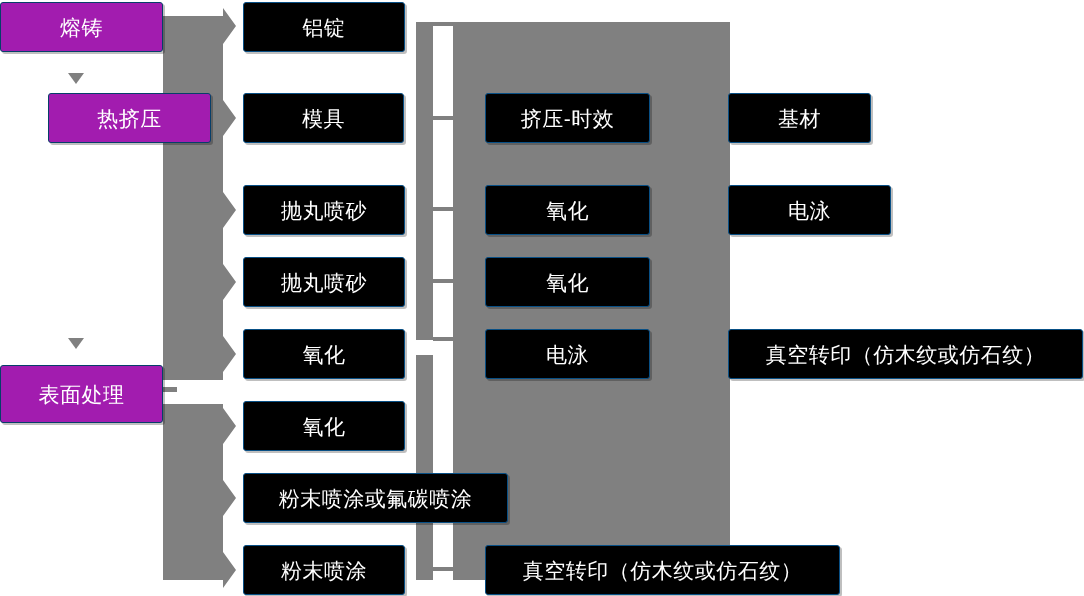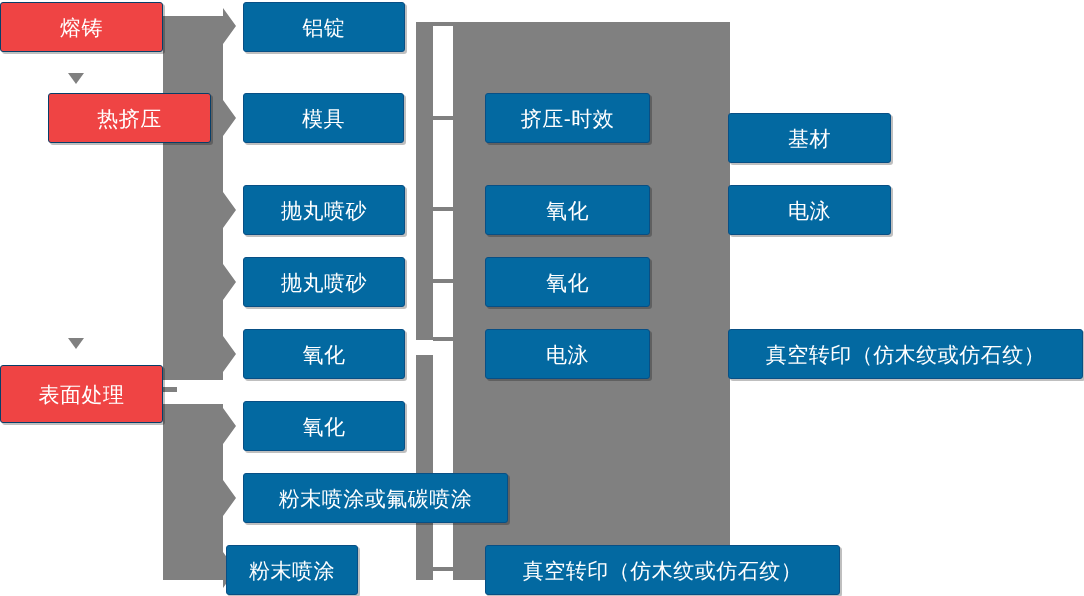--- a/index.html
+++ b/index.html
@@ -37,25 +37,25 @@
     color: #ffffff;
     border-radius: 3px;
     border: 1px solid rgba(0,0,0,0.55);
     box-shadow: 2px 2px 0 rgba(0,0,0,0.25);
     font-size: 21px;
     line-height: 1;
     letter-spacing: 0.5px;
     white-space: nowrap;
   }
   .node.stage {      
-    background: #ef4444;
+    background: #a21caf;
     border-color: #063f69;
   }
   .node.step {       
-    background: #0369a1;
+    background: #000000;
     border-color: #084f85;
   }
   .node .nlabel {
     pointer-events: none;
   }
 </style>
 </head>
 <body>
 
 <div id="canvas">
@@ -122,41 +122,41 @@
   </div>
   <div class="node step" style="left:243px; top:329px; width:162px; height:50px;">
     <span class="nlabel">氧化</span>
   </div>
   <div class="node step" style="left:243px; top:401px; width:162px; height:50px;">
     <span class="nlabel">氧化</span>
   </div>
   <div class="node step" style="left:243px; top:473px; width:265px; height:50px;">
     <span class="nlabel">粉末喷涂或氟碳喷涂</span>
   </div>
-  <div class="node step" style="left:226px; top:545px; width:132px; height:50px;">
+  <div class="node step" style="left:243px; top:545px; width:162px; height:50px;">
     <span class="nlabel">粉末喷涂</span>
   </div>
 
   <div class="node step" style="left:485px; top:93px;  width:165px; height:50px;">
     <span class="nlabel">挤压-时效</span>
   </div>
   <div class="node step" style="left:485px; top:185px; width:165px; height:50px;">
     <span class="nlabel">氧化</span>
   </div>
   <div class="node step" style="left:485px; top:257px; width:165px; height:50px;">
     <span class="nlabel">氧化</span>
   </div>
   <div class="node step" style="left:485px; top:329px; width:165px; height:50px;">
     <span class="nlabel">电泳</span>
   </div>
   <div class="node step" style="left:485px; top:545px; width:355px; height:50px;">
     <span class="nlabel">真空转印（仿木纹或仿石纹）</span>
   </div>
 
-  <div class="node step" style="left:728px; top:93px;  width:163px; height:50px;margin-top:20px;">
+  <div class="node step" style="left:728px; top:93px;  width:143px; height:50px;">
     <span class="nlabel">基材</span>
   </div>
   <div class="node step" style="left:728px; top:185px; width:163px; height:50px;">
     <span class="nlabel">电泳</span>
   </div>
   <div class="node step" style="left:728px; top:329px; width:355px; height:50px;">
     <span class="nlabel">真空转印（仿木纹或仿石纹）</span>
   </div>
 
 </div>

